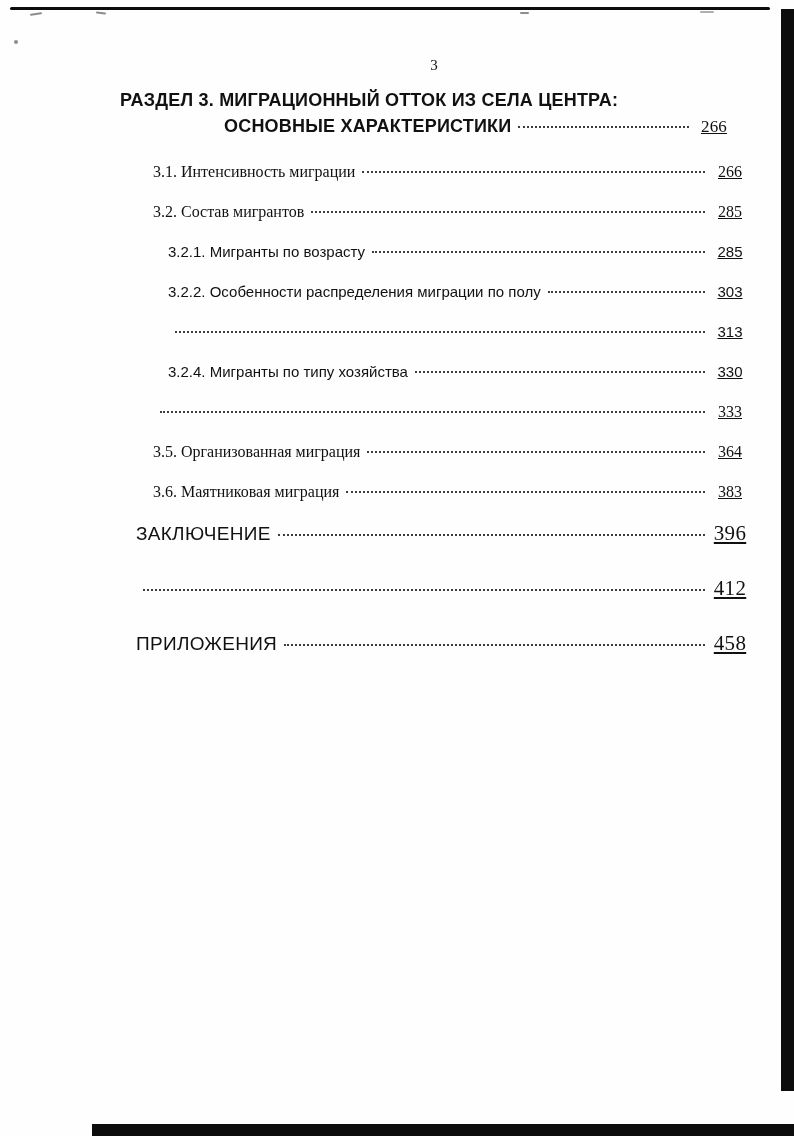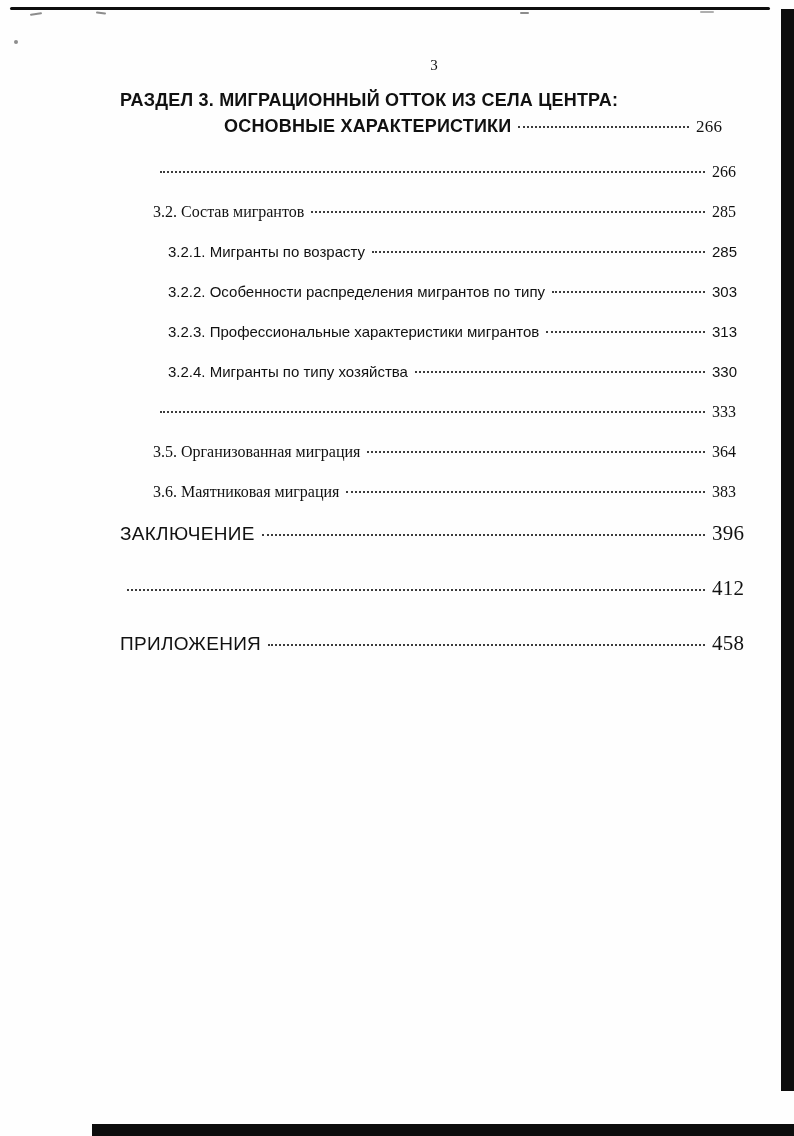--- a/index.html
+++ b/index.html
@@ -67,23 +67,23 @@
     font-size: 15px;
   }
 
   .leader {
     flex: 1;
     border-bottom: 2px dotted #3c3c3c;
     margin: 0 7px;
     transform: translateY(-4px);
     min-width: 24px;
   }
-  .pagenum { min-width: 36px; text-align: left; white-space: nowrap; }
-
-  .footer { margin-top: 4px; }
+  .pagenum { min-width: 36px; text-align: center; white-space: nowrap; text-decoration: underline; }
+
+  .footer { margin-top: 4px; margin-left: 16px; }
   .footer-row {
     display: flex;
     align-items: baseline;
     font-family: "Liberation Sans", sans-serif;
     font-size: 19px;
     line-height: 23px;
     margin-bottom: 32px;
     letter-spacing: 0.3px;
   }
   .footer-row .pagenum { font-family: "Liberation Serif", serif; font-size: 21px; }
@@ -112,44 +112,44 @@
       <div class="heading-line2-row">
         <span>ОСНОВНЫЕ ХАРАКТЕРИСТИКИ</span>
         <span class="leader"></span>
         <span class="pagenum">266</span>
       </div>
     </div>
 
     <div class="toc">
 
       <div class="toc-row lvl1">
+        <span>3.1. Интенсивность миграции</span>
         <span class="leader"></span>
         <span class="pagenum">266</span>
       </div>
 
       <div class="toc-row lvl1">
         <span>3.2. Состав мигрантов</span>
         <span class="leader"></span>
         <span class="pagenum">285</span>
       </div>
 
       <div class="toc-row lvl2">
         <span>3.2.1. Мигранты по возрасту</span>
         <span class="leader"></span>
         <span class="pagenum">285</span>
       </div>
 
       <div class="toc-row lvl2">
-        <span>3.2.2. Особенности распределения мигрантов по типу</span>
+        <span>3.2.2. Особенности распределения миграции по полу</span>
         <span class="leader"></span>
         <span class="pagenum">303</span>
       </div>
 
       <div class="toc-row lvl2">
-        <span>3.2.3. Профессиональные характеристики мигрантов</span>
         <span class="leader"></span>
         <span class="pagenum">313</span>
       </div>
 
       <div class="toc-row lvl2">
         <span>3.2.4. Мигранты по типу хозяйства</span>
         <span class="leader"></span>
         <span class="pagenum">330</span>
       </div>
 

